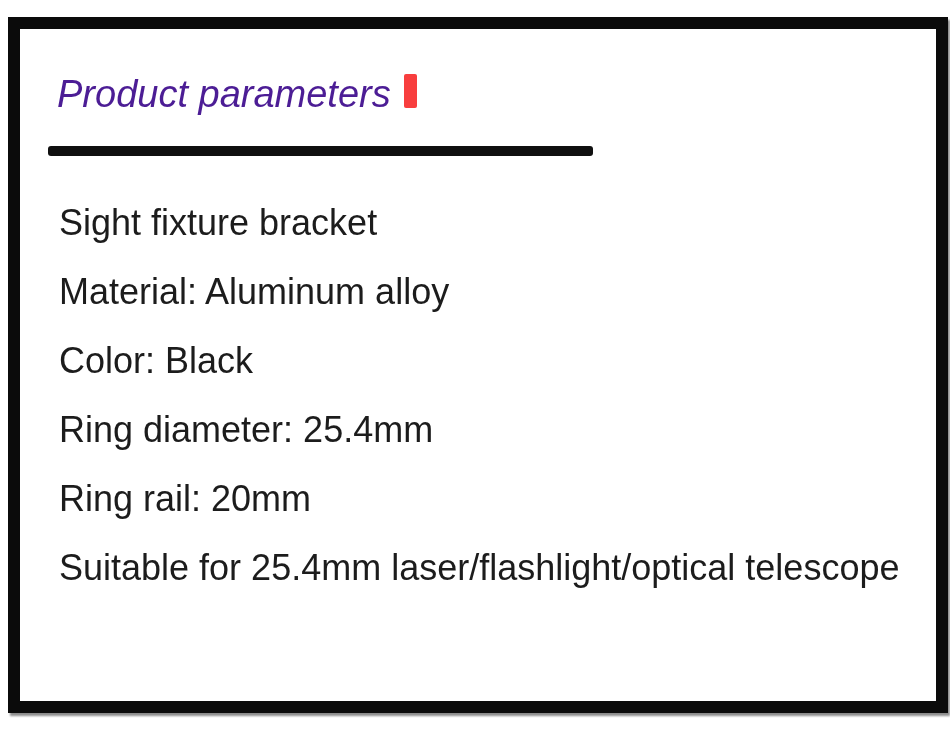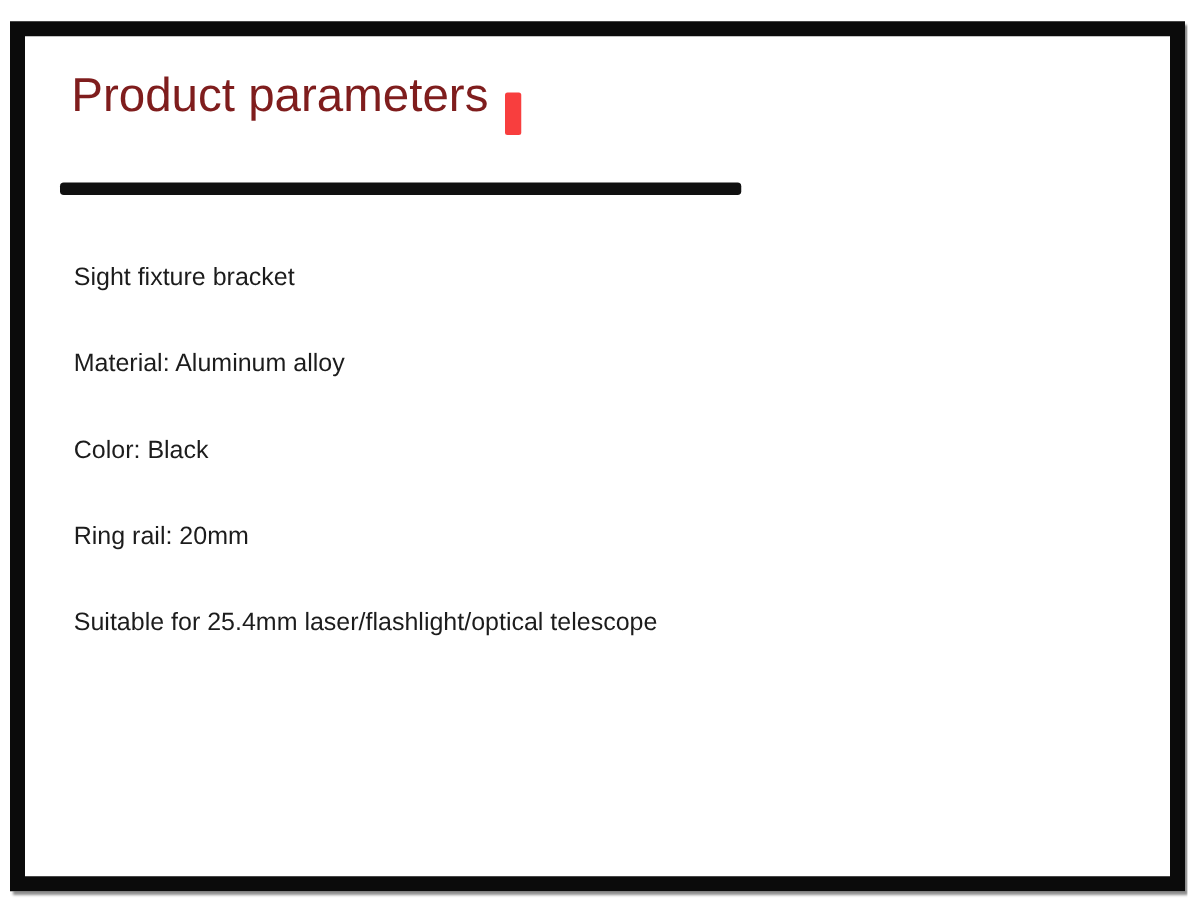--- a/index.html
+++ b/index.html
@@ -27,26 +27,27 @@
     width: 940px;
     height: 696px;
     box-sizing: border-box;
     border: 12px solid #0b0b0b;
     background: #ffffff;
     box-shadow: 2px 3px 2px rgba(0,0,0,0.45);
   }
   .title {
     position: absolute;
     left: 57px;
-    top: 56px;
+    top: 73px;
     margin: 0;
     font-size: 38px;
     font-weight: 400;
-    color: #7f1d1d;
+    color: #4c1d95;
     white-space: nowrap;
+    font-style: italic;
   }
   .accent-bar {
     position: absolute;
     left: 404px;
     top: 74px;
     width: 13px;
     height: 34px;
     background: #f83e3e;
     border-radius: 2px;
   }
@@ -56,21 +57,21 @@
     top: 146px;
     width: 545px;
     height: 10px;
     background: #101010;
     border-radius: 3px;
   }
   .params {
     position: absolute;
     left: 59px;
     top: 188px;
-    font-size: 20px;
+    font-size: 36px;
     line-height: 69px;
     color: #1c1c1c;
   }
   .params p {
     margin: 0;
     white-space: nowrap;
   }
 </style>
 </head>
 <body>
@@ -82,17 +83,18 @@
   <h1 class="title">Product parameters</h1>
 
   <span class="accent-bar"></span>
 
   <div class="title-underline"></div>
 
   <div class="params">
     <p>Sight fixture bracket</p>
     <p>Material: Aluminum alloy</p>
     <p>Color: Black</p>
+    <p>Ring diameter: 25.4mm</p>
     <p>Ring rail: 20mm</p>
     <p>Suitable for 25.4mm laser/flashlight/optical telescope</p>
   </div>
 
 </div>
 
 </body></html>

